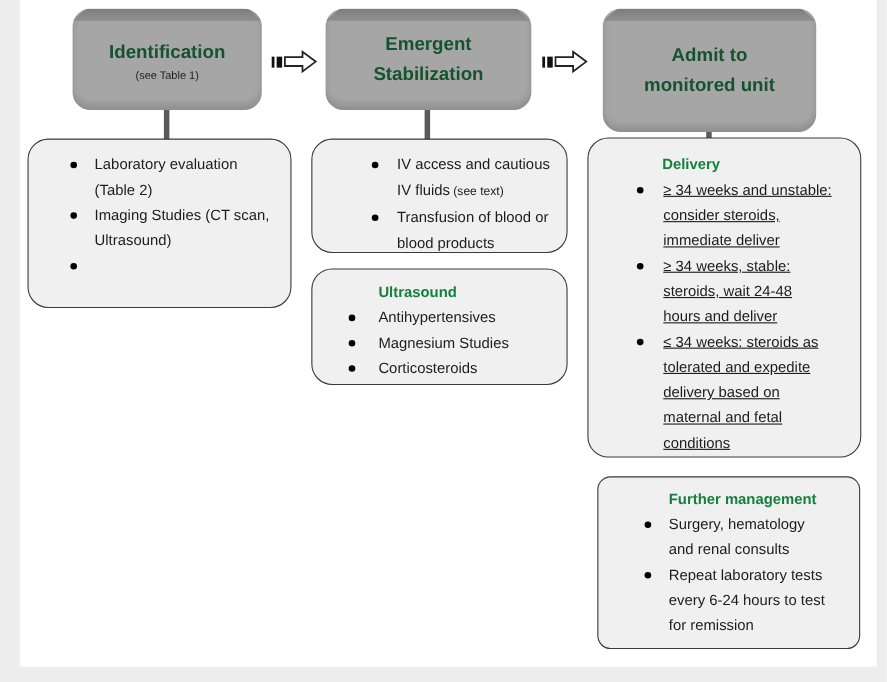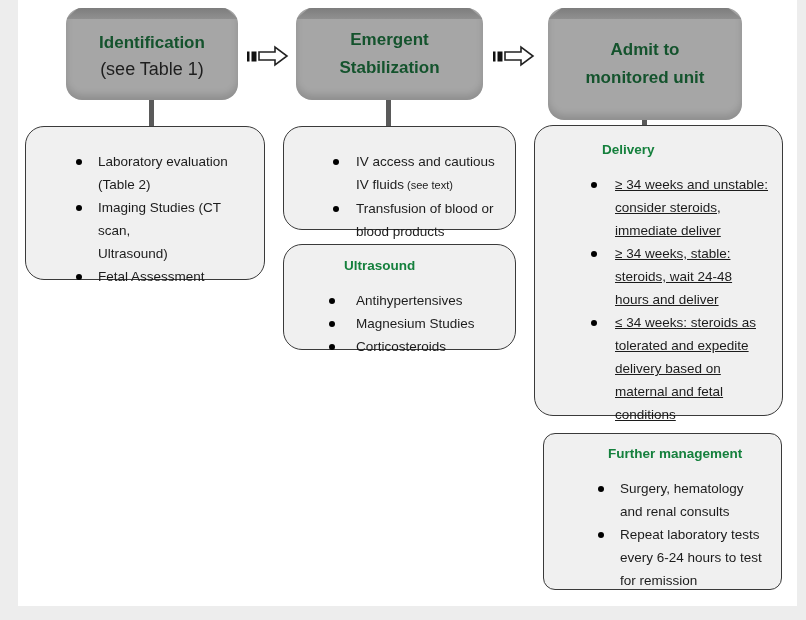--- a/index.html
+++ b/index.html
@@ -31,21 +31,21 @@
   .stage-header .bevel {
     position: absolute; top: 0; left: 0; right: 0; height: 11px;
     background: linear-gradient(#7d7d7d, #909090);
     clip-path: polygon(7% 0, 93% 0, 100% 100%, 0 100%);
   }
   .header-title {
     font-size: 17px; font-weight: bold; color: #14532d;
     line-height: 28px; position: relative;
   }
   .header-subtitle {
-    font-size: 18px; color: #1e1e1e; margin-top: 2px; position: relative;
+    font-size: 10px; color: #1e1e1e; margin-top: 2px; position: relative;
   }
   #h2 .header-title { max-width: 130px; }
   #h3 .header-title { max-width: 140px; }
 
   #h1 { left: 66px;  top: 8px; width: 172px; height: 92px; }
   #h2 { left: 296px; top: 8px; width: 187px; height: 92px; }
   #h3 { left: 548px; top: 8px; width: 194px; height: 112px; }
 
   
   .connector { position: absolute; width: 5px; background: #5a5a5a; z-index: 1; }
@@ -74,34 +74,34 @@
   #b5 { left: 543px; top: 433px; width: 239px; height: 157px; padding-top: 8px; border-radius: 12px;  }
 
   .box-title {
     font-size: 13.5px; font-weight: bold; color: #15803d;
     line-height: 23px;
   }
   #b3 .box-title { margin-left: 60px; }
   #b4 .box-title { margin-left: 67px; }
   #b5 .box-title { margin-left: 64px; }
 
-  .bullet-list { list-style: none; margin: 12px; padding: 0; }
+  .bullet-list { list-style: none; margin: 0; padding: 0; }
   .bullet-item { display: flex; align-items: flex-start; }
   .bullet-dot {
     flex: 0 0 auto; width: 6px; height: 6px; border-radius: 50%;
     background: #000; margin-top: 8.5px;
   }
   .bullet-text {
     font-size: 13.5px; line-height: 23px; color: #1c1c1c;
     white-space: pre-line;
   }
   .small-note { font-size: 11px; }
 
   #b1 .bullet-item { padding-left: 38px; } #b1 .bullet-dot { margin-right: 16px; }
-  #b2 .bullet-item { padding-left: 37px; } #b2 .bullet-dot { margin-right: 17px; }
+  #b2 .bullet-item { padding-left: 54px; } #b2 .bullet-dot { margin-right: 17px; }
   #b3 .bullet-item { padding-left: 33px; } #b3 .bullet-dot { margin-right: 21px; }
   #b4 .bullet-item { padding-left: 44px; text-decoration: underline; } #b4 .bullet-dot { margin-right: 18px; }
   #b5 .bullet-item { padding-left: 42px; } #b5 .bullet-dot { margin-right: 16px; }
 </style>
 </head>
 <body>
 
 <div class="page">
   <div class="panel"></div>
 
@@ -143,21 +143,20 @@
           <span class="bullet-text">Laboratory evaluation
 (Table 2)</span>
         </li>
         <li class="bullet-item">
           <span class="bullet-dot"></span>
           <span class="bullet-text">Imaging Studies (CT scan,
 Ultrasound)</span>
         </li>
         <li class="bullet-item">
           <span class="bullet-dot"></span>
-          <span class="bullet-text">Fetal Assessment</span>
         </li>
       </ul>
   </div>
 
   <div class="content-box" id="b2">
     <ul class="bullet-list">
         <li class="bullet-item">
           <span class="bullet-dot"></span>
           <span class="bullet-text">IV access and cautious
 IV fluids<span class="small-note"> (see text)</span></span>

